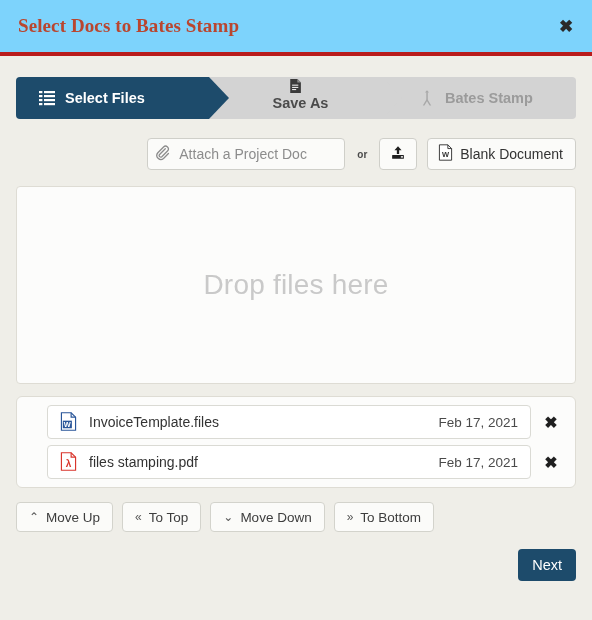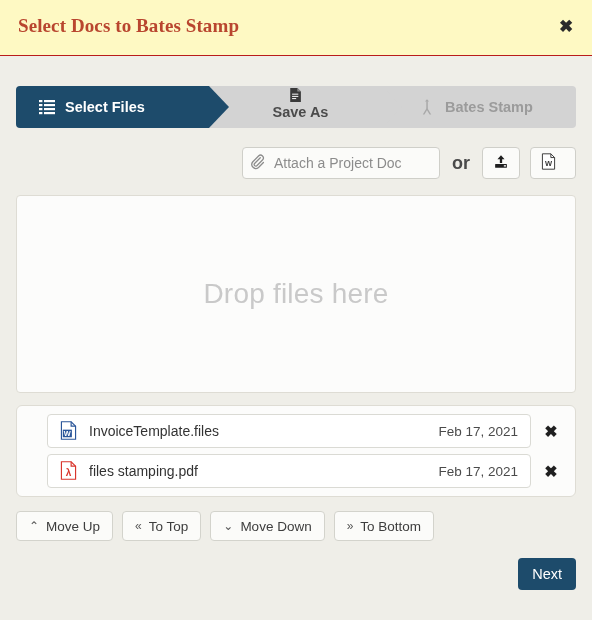--- a/index.html
+++ b/index.html
@@ -11,22 +11,22 @@
     height: 620px;
     background: #efeee8;
     font-family: "Liberation Sans", sans-serif;
     overflow: hidden;
   }
 
   
   .dialog-header {
     position: relative;
     height: 56px;
-    background: #fef9c3;
-    border-bottom: 1px solid #b91c1c;
+    background: #7dd3fc;
+    border-bottom: 4px solid #b91c1c;
     box-sizing: border-box;
   }
   .dialog-title {
     position: absolute;
     left: 18px;
     top: 15px;
     font-family: "Liberation Serif", serif;
     font-size: 19px;
     font-weight: bold;
     color: #b9462f;
@@ -46,21 +46,20 @@
     font-size: 17px;
     font-weight: bold;
     line-height: 1;
     user-select: none;
   }
 
   
   .dialog-body {
     position: relative;
     padding: 4px 16px;
-    margin-top: 9px;
   }
 
   
   .steps {
     display: flex;
     margin-top: 17px;
     height: 42px;
     align-items: stretch;
   }
   .step {
@@ -157,21 +156,21 @@
   .clip-icon {
     position: absolute;
     left: 9px;
     top: 7px;
     width: 16px;
     height: 16px;
     pointer-events: none;
   }
   .or-text {
     margin: 0 12px;
-    font-size: 18px;
+    font-size: 10px;
     font-weight: bold;
     color: #4a4a4a;
   }
   .btn-plain {
     display: inline-flex;
     align-items: center;
     justify-content: center;
     height: 32px;
     box-sizing: border-box;
     border: 1px solid #cfcfc9;
@@ -395,20 +394,21 @@
     </div>
 
     <div class="btn-plain blank-doc-btn">
       <span class="doc-icon">
         <svg viewBox="0 0 16 18" width="15" height="17" aria-hidden="true">
           <path d="M1.5 0.8 h9 l4 4 v12.4 h-13 z" fill="#ffffff" stroke="#333333" stroke-width="1"></path>
           <path d="M10.5 0.8 v4 h4" fill="none" stroke="#333333" stroke-width="1"></path>
           <text x="8" y="13.6" font-family="Liberation Sans, sans-serif" font-size="8" font-weight="bold" fill="#333333" text-anchor="middle">W</text>
         </svg>
       </span>
+      <span>Blank Document</span>
     </div>
   </div>
 
   <div class="dropzone">
     <div class="dropzone-text">Drop files here</div>
   </div>
 
   <div class="file-list">
 
     <div class="file-row">

